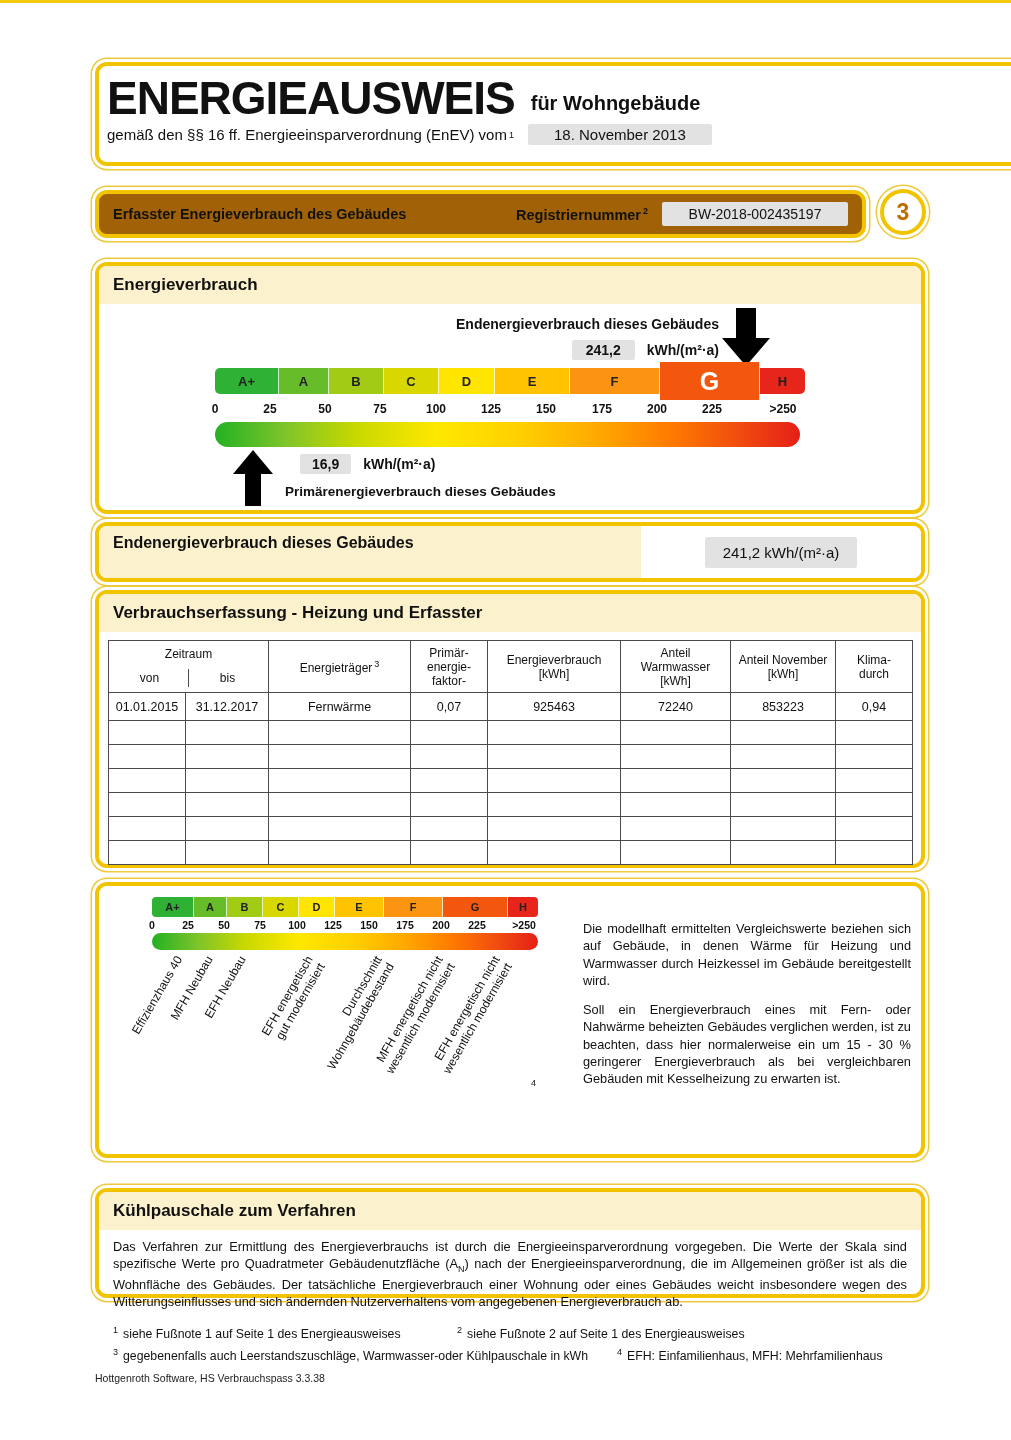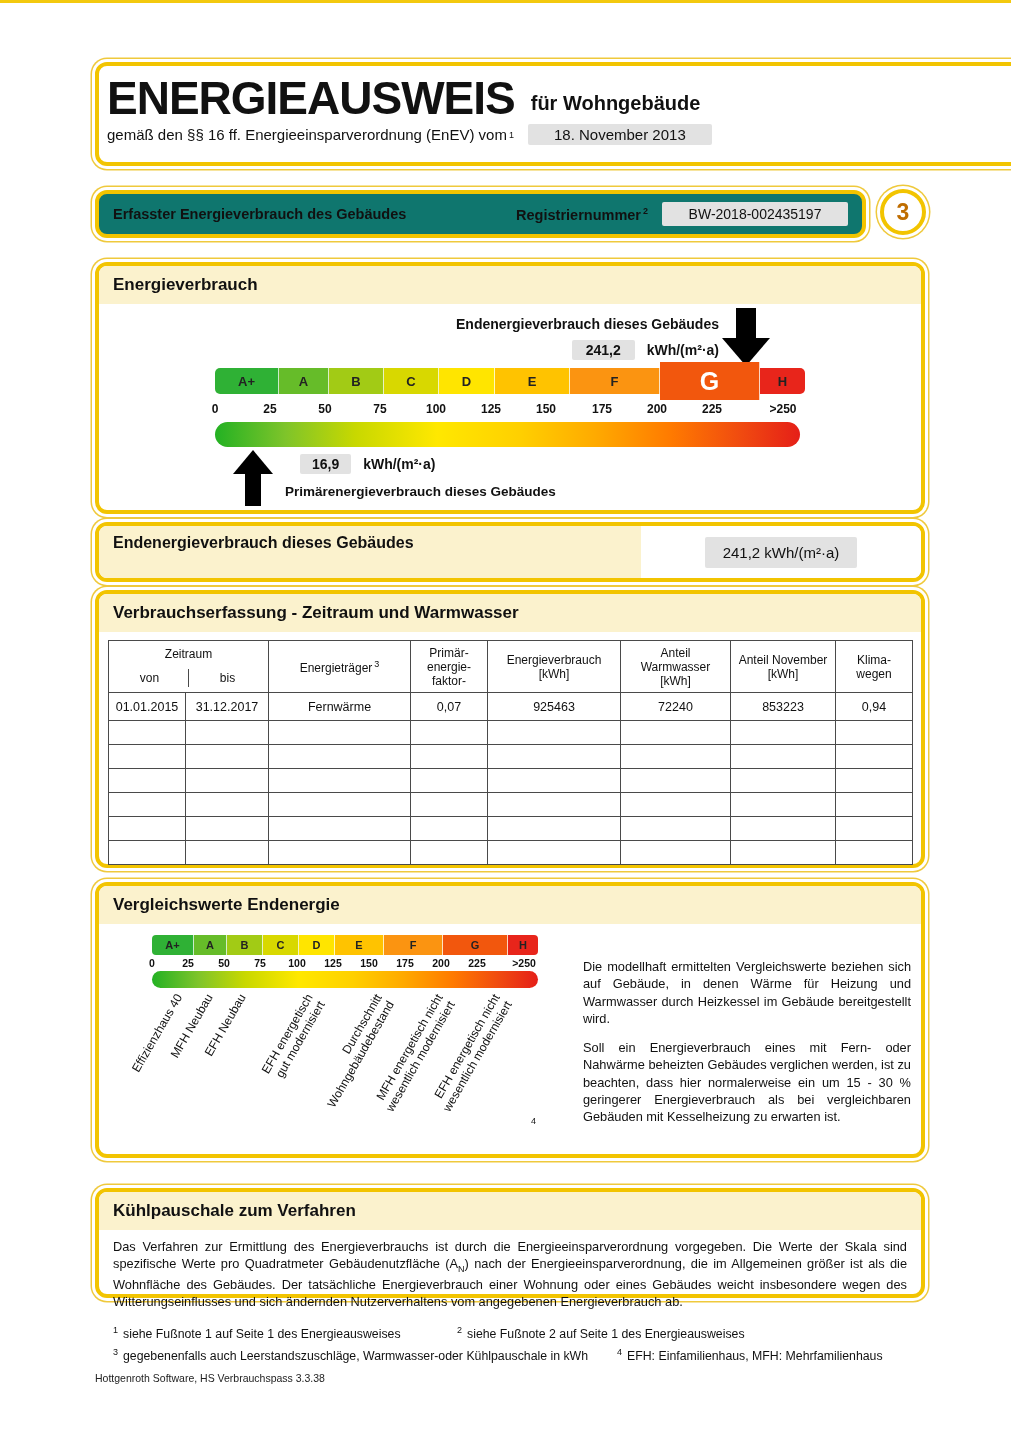--- a/index.html
+++ b/index.html
@@ -24,21 +24,21 @@
   
   .header-box { left:95px; top:62px; width:942px; height:104px; padding:8px 16px 0 8px; }
   .title-row { display:flex; align-items:flex-end; }
   .main-title { font-size:46px; font-weight:bold; letter-spacing:-1px; line-height:1.05; }
   .main-subtitle { font-size:20px; font-weight:bold; margin-left:16px; padding-bottom:7px; }
   .law-row { margin-top:2px; font-size:15px; display:flex; align-items:center; }
   .law-date { margin-left:14px; padding:2px 26px; font-size:15px; }
   sup { font-size:9px; vertical-align:super; margin-left:2px; }
 
   
-  .meta-box { left:95px; top:190px; width:771px; height:48px; background:#0f766e; display:flex; align-items:center; padding:0 14px; }
+  .meta-box { left:95px; top:190px; width:771px; height:48px; background:#a16207; display:flex; align-items:center; padding:0 14px; }
   .meta-label { font-weight:bold; font-size:14.5px; }
   .meta-reg { font-weight:bold; font-size:14.5px; margin-left:auto; }
   .meta-value { margin-left:14px; width:186px; text-align:center; font-size:14px; padding:4px 6px; }
   .page-circle {
     position:absolute; left:880px; top:189px; width:46px; height:46px; background:#fff;
     border:4px solid #F2C400; border-radius:50%;
     box-shadow: 0 0 0 3px #ffffff, 0 0 0 4.5px #EFC93C;
     display:flex; align-items:center; justify-content:center;
     font-size:23px; font-weight:bold; color:#BF6D00;
   }
@@ -227,21 +227,21 @@
   <div class="goldbox endenergie-box">
     <div class="endenergie-left">
       <div class="endenergie-title">Endenergieverbrauch dieses Gebäudes</div>
     </div>
     <div class="endenergie-right">
       <span class="graybox endenergie-value">241,2 kWh/(m²·a)</span>
     </div>
   </div>
 
   <div class="goldbox table-box">
-    <div class="banner">Verbrauchserfassung - Zeitraum und Warmwasser</div>
+    <div class="banner">Verbrauchserfassung - Heizung und Erfasster</div>
     <table class="vtable">
       <colgroup>
         <col style="width:77px">
           <col style="width:83px">
           <col style="width:142px">
           <col style="width:77px">
         <col style="width:133px">
           <col style="width:110px">
           <col style="width:105px">
           <col style="width:77px">
@@ -260,21 +260,21 @@
 energie-
 faktor-</th>
           <th class="pre">Energieverbrauch
 [kWh]</th>
           <th class="pre">Anteil
 Warmwasser
 [kWh]</th>
           <th class="pre">Anteil November
 [kWh]</th>
           <th class="pre">Klima-
-wegen</th>
+durch</th>
         </tr>
       </thead>
       <tbody>
         <tr class="drow">
           <td>01.01.2015</td>
           <td>31.12.2017</td>
           <td>Fernwärme</td>
           <td>0,07</td>
           <td>925463</td>
           <td>72240</td>
@@ -339,21 +339,20 @@
             <td></td>
             <td></td>
             <td></td>
             <td></td>
           </tr>
       </tbody>
     </table>
   </div>
 
   <div class="goldbox vergleich-box">
-    <div class="banner">Vergleichswerte Endenergie</div>
     <div class="vergleich-content">
       <div class="class-bar-sm">
         <div class="seg sm" style="flex: 0 0 42px; background: rgb(47, 177, 53);">
             <span>A+</span>
           </div>
         <div class="seg sm" style="flex: 0 0 33px; background: rgb(102, 188, 41);">
             <span>A</span>
           </div>
         <div class="seg sm" style="flex: 0 0 36px; background: rgb(162, 203, 21);">
             <span>B</span>

